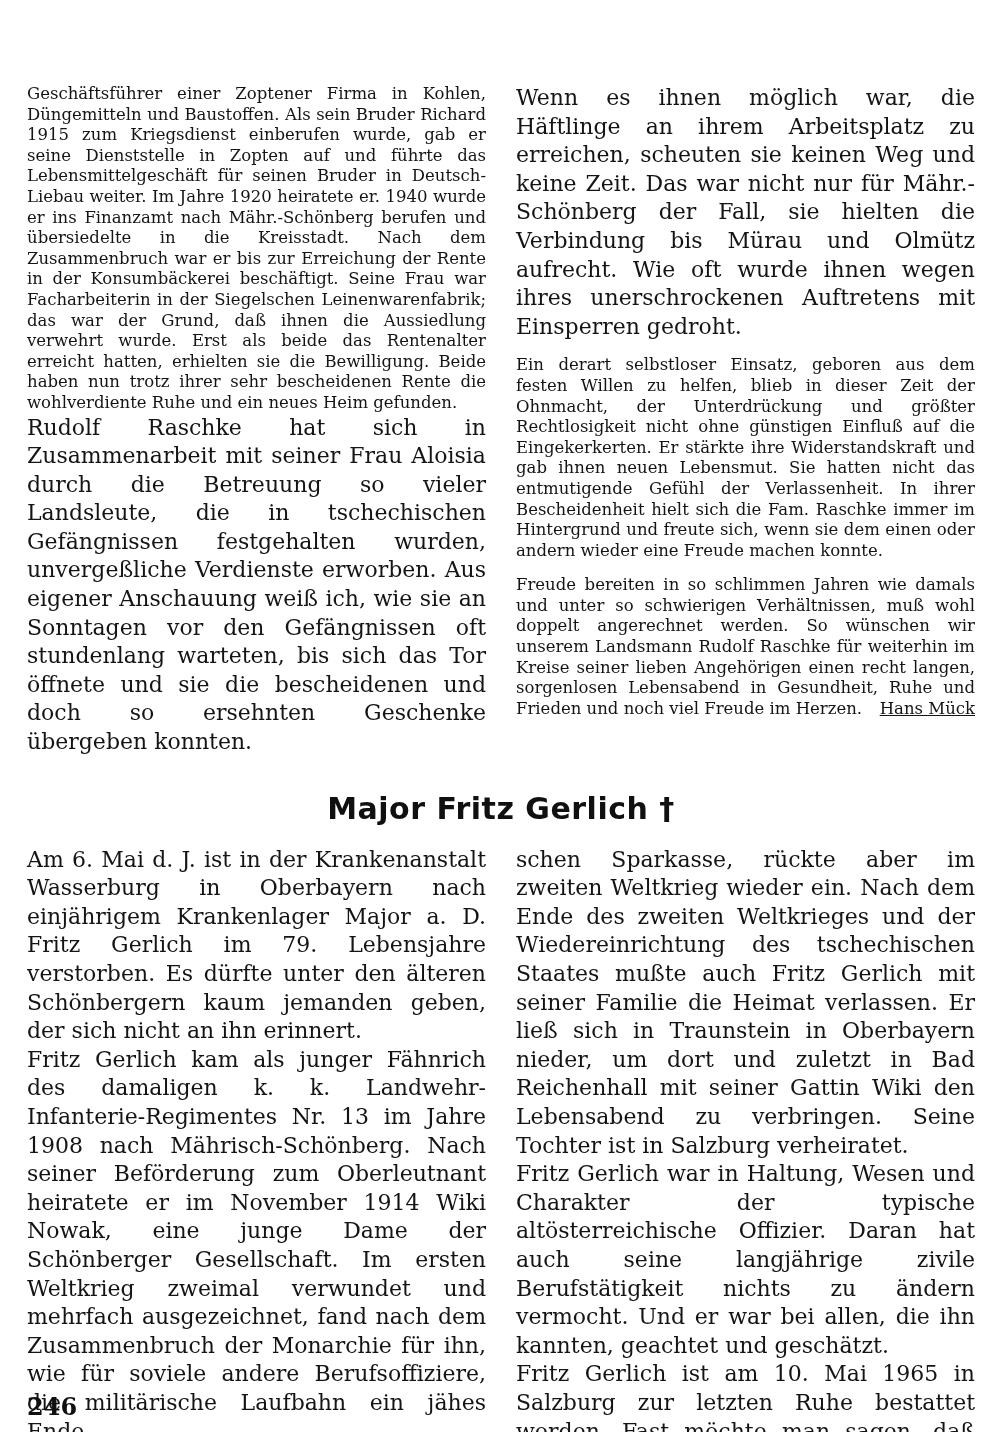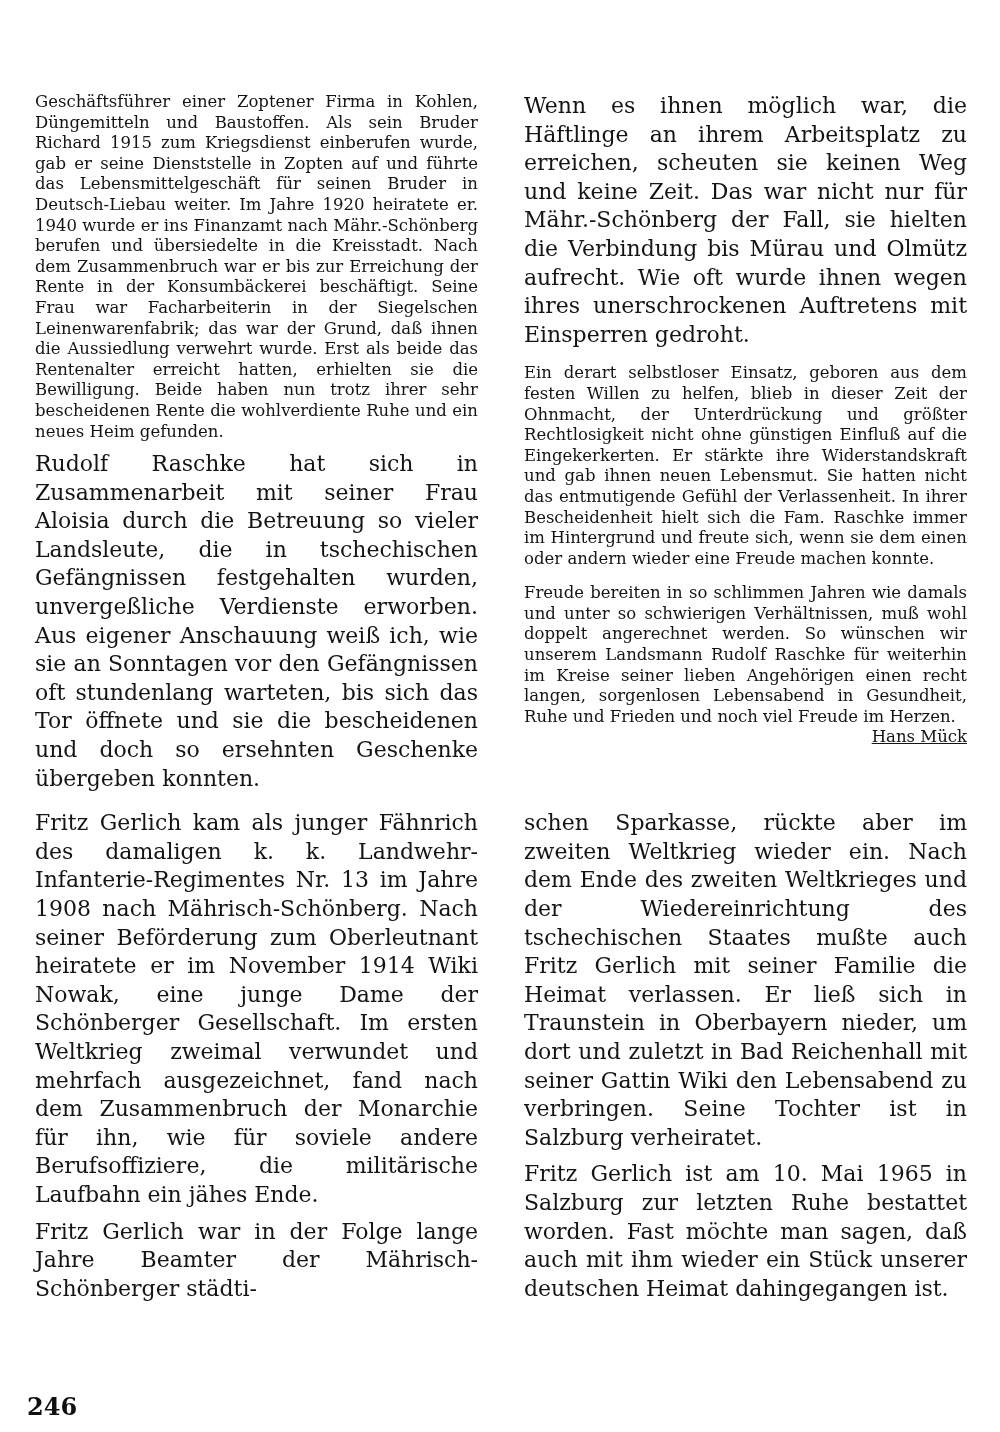--- a/index.html
+++ b/index.html
@@ -10,21 +10,21 @@
     margin: 0 auto;
     background: #ffffff;
     box-sizing: border-box;
     padding: 84px 25px 0 27px;
     font-family: "DejaVu Serif", "Liberation Serif", serif;
     color: #141414;
     overflow: hidden;
   }
   .two-col { display: flex; gap: 30px; }
   .col { flex: 1 1 0; min-width: 0; }
-  p { margin: 8px; }
+  p { margin: 0; }
   .just { text-align: justify; }
   .small {
     font-size: 16.5px;
     line-height: 20.6px;
   }
   .large {
     font-size: 22px;
     line-height: 28.6px;
   }
   .heading {
@@ -62,27 +62,30 @@
       <p class="small just">Geschäftsführer einer Zoptener Firma in Kohlen, Düngemitteln und Baustoffen. Als sein Bruder Richard 1915 zum Kriegsdienst einberufen wurde, gab er seine Dienststelle in Zopten auf und führte das Lebensmittelgeschäft für seinen Bruder in Deutsch-Liebau weiter. Im Jahre 1920 heiratete er. 1940 wurde er ins Finanzamt nach Mähr.-Schönberg berufen und übersiedelte in die Kreisstadt. Nach dem Zusammenbruch war er bis zur Erreichung der Rente in der Konsumbäckerei beschäftigt. Seine Frau war Facharbeiterin in der Siegelschen Leinenwarenfabrik; das war der Grund, daß ihnen die Aussiedlung verwehrt wurde. Erst als beide das Rentenalter erreicht hatten, erhielten sie die Bewilligung. Beide haben nun trotz ihrer sehr bescheidenen Rente die wohlverdiente Ruhe und ein neues Heim gefunden.</p>
       <p class="large just">Rudolf Raschke hat sich in Zusammenarbeit mit seiner Frau Aloisia durch die Betreuung so vieler Landsleute, die in tschechischen Gefängnissen festgehalten wurden, unvergeßliche Verdienste erworben. Aus eigener Anschauung weiß ich, wie sie an Sonntagen vor den Gefängnissen oft stundenlang warteten, bis sich das Tor öffnete und sie die bescheidenen und doch so ersehnten Geschenke übergeben konnten.</p>
     </div>
     <div class="col">
       <p class="large just">Wenn es ihnen möglich war, die Häftlinge an ihrem Arbeitsplatz zu erreichen, scheuten sie keinen Weg und keine Zeit. Das war nicht nur für Mähr.-Schönberg der Fall, sie hielten die Verbindung bis Mürau und Olmütz aufrecht. Wie oft wurde ihnen wegen ihres unerschrockenen Auftretens mit Einsperren gedroht.</p>
       <p class="small just" style="margin-top:14px">Ein derart selbstloser Einsatz, geboren aus dem festen Willen zu helfen, blieb in dieser Zeit der Ohnmacht, der Unterdrückung und größter Rechtlosigkeit nicht ohne günstigen Einfluß auf die Eingekerkerten. Er stärkte ihre Widerstandskraft und gab ihnen neuen Lebensmut. Sie hatten nicht das entmutigende Gefühl der Verlassenheit. In ihrer Bescheidenheit hielt sich die Fam. Raschke immer im Hintergrund und freute sich, wenn sie dem einen oder andern wieder eine Freude machen konnte.</p>
       <p class="small just" style="margin-top:14px"><span>Freude bereiten in so schlimmen Jahren wie damals und unter so schwierigen Verhältnissen, muß wohl doppelt angerechnet werden. So wünschen wir unserem Landsmann Rudolf Raschke für weiterhin im Kreise seiner lieben Angehörigen einen recht langen, sorgenlosen Lebensabend in Gesundheit, Ruhe und Frieden und noch viel Freude im Herzen.</span><span class="sig">Hans Mück</span></p>
     </div>
   </section>
 
+  <h1 class="heading heading-sans">Major Fritz Gerlich †</h1>
 
   <section class="two-col">
     <div class="col">
+      <p class="large just">Am 6. Mai d. J. ist in der Krankenanstalt Wasserburg in Oberbayern nach einjährigem Krankenlager Major a. D. Fritz Gerlich im 79. Lebensjahre verstorben. Es dürfte unter den älteren Schönbergern kaum jemanden geben, der sich nicht an ihn erinnert.</p>
       <p class="large just">Fritz Gerlich kam als junger Fähnrich des damaligen k. k. Landwehr-Infanterie-Regimentes Nr. 13 im Jahre 1908 nach Mährisch-Schönberg. Nach seiner Beförderung zum Oberleutnant heiratete er im November 1914 Wiki Nowak, eine junge Dame der Schönberger Gesellschaft. Im ersten Weltkrieg zweimal verwundet und mehrfach ausgezeichnet, fand nach dem Zusammenbruch der Monarchie für ihn, wie für soviele andere Berufsoffiziere, die militärische Laufbahn ein jähes Ende.</p>
       <p class="large just">Fritz Gerlich war in der Folge lange Jahre Beamter der Mährisch-Schönberger städti-</p>
     </div>
     <div class="col">
       <p class="large just">schen Sparkasse, rückte aber im zweiten Weltkrieg wieder ein. Nach dem Ende des zweiten Weltkrieges und der Wiedereinrichtung des tschechischen Staates mußte auch Fritz Gerlich mit seiner Familie die Heimat verlassen. Er ließ sich in Traunstein in Oberbayern nieder, um dort und zuletzt in Bad Reichenhall mit seiner Gattin Wiki den Lebensabend zu verbringen. Seine Tochter ist in Salzburg verheiratet.</p>
+      <p class="large just">Fritz Gerlich war in Haltung, Wesen und Charakter der typische altösterreichische Offizier. Daran hat auch seine langjährige zivile Berufstätigkeit nichts zu ändern vermocht. Und er war bei allen, die ihn kannten, geachtet und geschätzt.</p>
       <p class="large just"><span>Fritz Gerlich ist am 10. Mai 1965 in Salzburg zur letzten Ruhe bestattet worden. Fast möchte man sagen, daß auch mit ihm wieder ein Stück unserer deutschen Heimat dahingegangen ist.</span></p>
     </div>
   </section>
 
   <div class="page-number">246</div>
 
 </div>
 
 </body></html>

